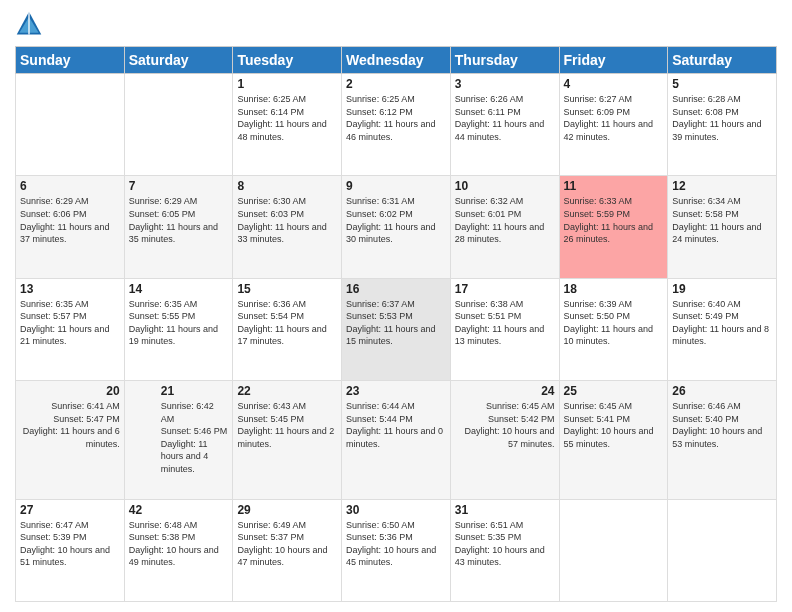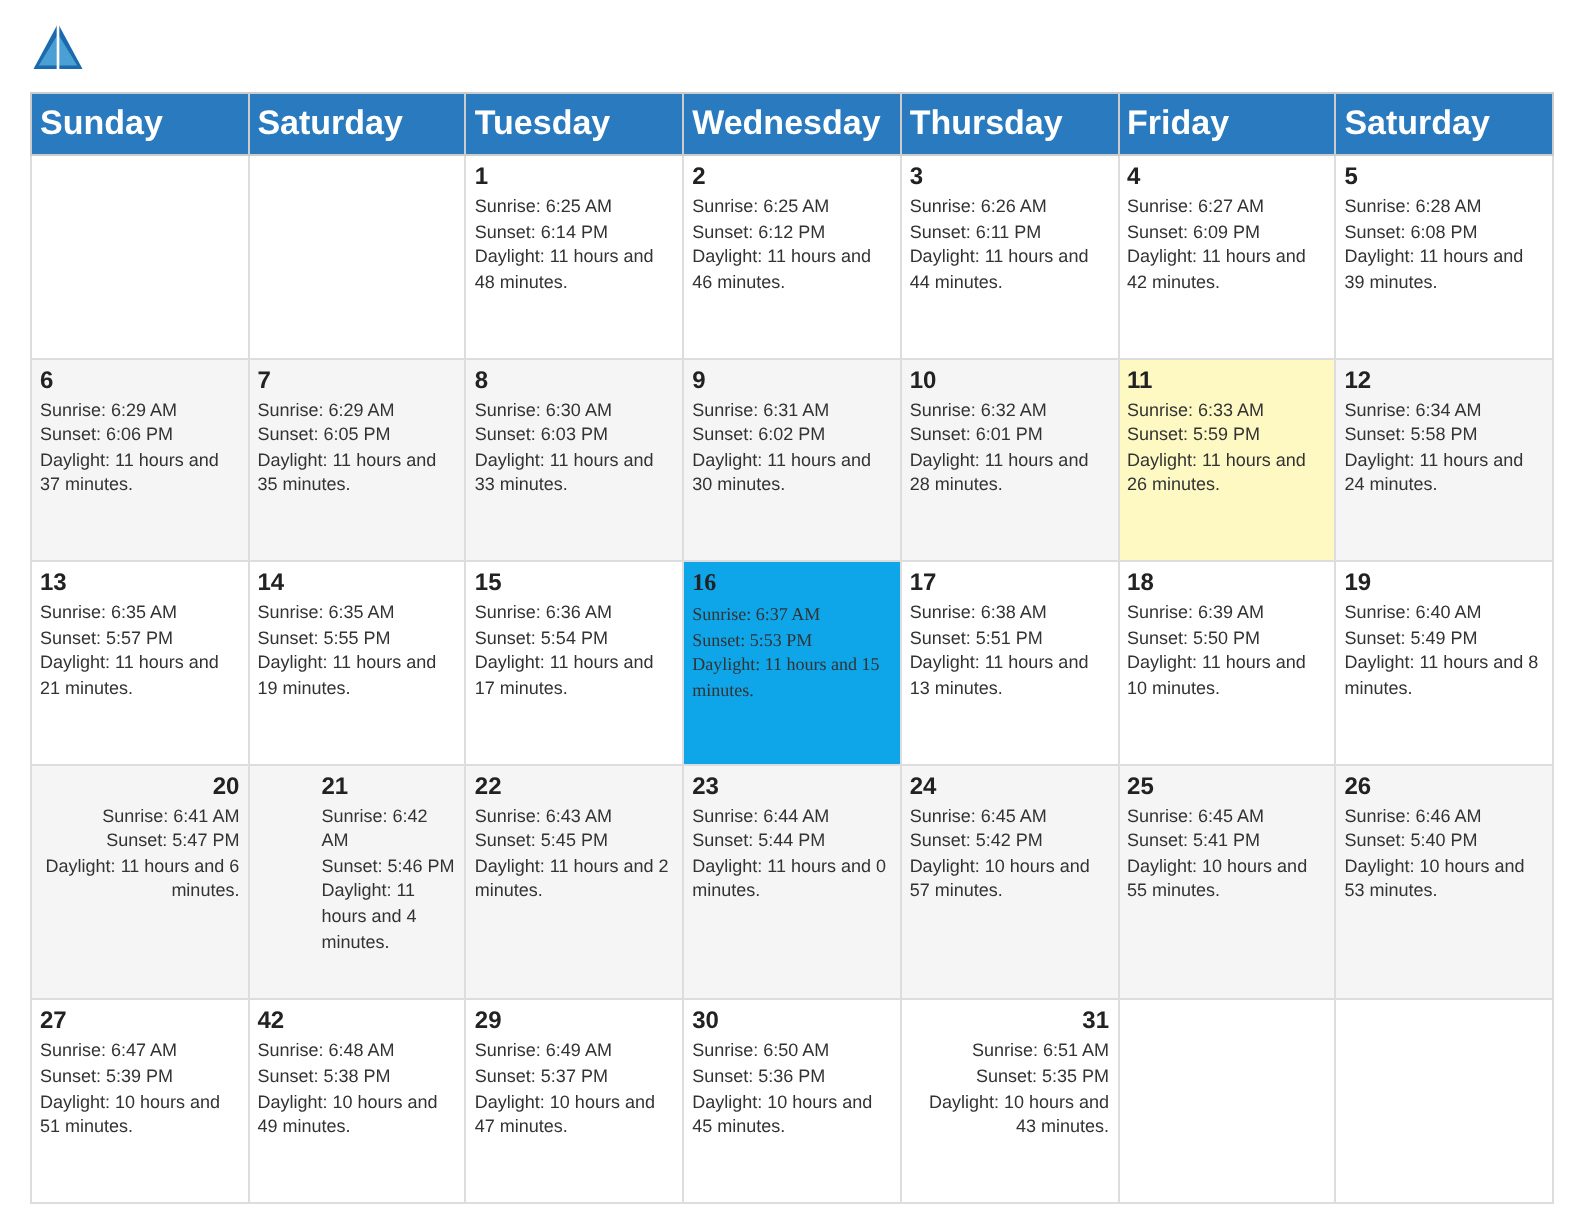--- a/index.html
+++ b/index.html
@@ -46,21 +46,21 @@
     }
     .calendar-table {
       width: 100%;
       border-collapse: collapse;
       flex: 1;
       table-layout: fixed;
     }
     .calendar-table th {
       background-color: #2a7abf;
       color: #fff;
-      font-size: 17px;
+      font-size: 14px;
       font-weight: bold;
       padding: 5px 4px;
       text-align: left;
       border: 1px solid #ccc;
     }
     .calendar-table td {
       border: 1px solid #ddd;
       vertical-align: top;
       padding: 3px 4px;
       font-size: 9.5px;
@@ -160,21 +160,21 @@
             <div class="cell-info">Sunrise: 6:30 AM<br>Sunset: 6:03 PM<br>Daylight: 11 hours and 33 minutes.</div>
           </td>
           <td style="background-color: rgb(245, 245, 245);">
             <span class="day-number">9</span>
             <div class="cell-info">Sunrise: 6:31 AM<br>Sunset: 6:02 PM<br>Daylight: 11 hours and 30 minutes.</div>
           </td>
           <td style="background-color: rgb(245, 245, 245);">
             <span class="day-number">10</span>
             <div class="cell-info">Sunrise: 6:32 AM<br>Sunset: 6:01 PM<br>Daylight: 11 hours and 28 minutes.</div>
           </td>
-          <td style="background-color: #fef9c3;">
+          <td style="background-color: #fca5a5;">
             <span class="day-number">11</span>
             <div class="cell-info">Sunrise: 6:33 AM<br>Sunset: 5:59 PM<br>Daylight: 11 hours and 26 minutes.</div>
           </td>
           <td style="background-color: rgb(245, 245, 245);">
             <span class="day-number">12</span>
             <div class="cell-info">Sunrise: 6:34 AM<br>Sunset: 5:58 PM<br>Daylight: 11 hours and 24 minutes.</div>
           </td>
         </tr>
         <tr>
           <td style="background-color: rgb(255, 255, 255);">
@@ -182,21 +182,21 @@
             <div class="cell-info">Sunrise: 6:35 AM<br>Sunset: 5:57 PM<br>Daylight: 11 hours and 21 minutes.</div>
           </td>
           <td style="background-color: rgb(255, 255, 255);">
             <span class="day-number">14</span>
             <div class="cell-info">Sunrise: 6:35 AM<br>Sunset: 5:55 PM<br>Daylight: 11 hours and 19 minutes.</div>
           </td>
           <td style="background-color: rgb(255, 255, 255);">
             <span class="day-number">15</span>
             <div class="cell-info">Sunrise: 6:36 AM<br>Sunset: 5:54 PM<br>Daylight: 11 hours and 17 minutes.</div>
           </td>
-          <td style="background-color: #0ea5e9; font-family: Liberation Serif, serif;">
+          <td style="background-color: #e5e5e5;">
             <span class="day-number">16</span>
             <div class="cell-info">Sunrise: 6:37 AM<br>Sunset: 5:53 PM<br>Daylight: 11 hours and 15 minutes.</div>
           </td>
           <td style="background-color: rgb(255, 255, 255);">
             <span class="day-number">17</span>
             <div class="cell-info">Sunrise: 6:38 AM<br>Sunset: 5:51 PM<br>Daylight: 11 hours and 13 minutes.</div>
           </td>
           <td style="background-color: rgb(255, 255, 255); margin-left: 20px;">
             <span class="day-number">18</span>
             <div class="cell-info">Sunrise: 6:39 AM<br>Sunset: 5:50 PM<br>Daylight: 11 hours and 10 minutes.</div>
@@ -216,21 +216,21 @@
             <div class="cell-info">Sunrise: 6:42 AM<br>Sunset: 5:46 PM<br>Daylight: 11 hours and 4 minutes.</div>
           </td>
           <td style="background-color: rgb(245, 245, 245);">
             <span class="day-number">22</span>
             <div class="cell-info">Sunrise: 6:43 AM<br>Sunset: 5:45 PM<br>Daylight: 11 hours and 2 minutes.</div>
           </td>
           <td style="background-color: rgb(245, 245, 245);">
             <span class="day-number">23</span>
             <div class="cell-info">Sunrise: 6:44 AM<br>Sunset: 5:44 PM<br>Daylight: 11 hours and 0 minutes.</div>
           </td>
-          <td style="background-color: rgb(245, 245, 245);">
+          <td style="background-color: rgb(245, 245, 245); text-align: right;">
             <span class="day-number">24</span>
             <div class="cell-info">Sunrise: 6:45 AM<br>Sunset: 5:42 PM<br>Daylight: 10 hours and 57 minutes.</div>
           </td>
           <td style="background-color: rgb(245, 245, 245);">
             <span class="day-number">25</span>
             <div class="cell-info">Sunrise: 6:45 AM<br>Sunset: 5:41 PM<br>Daylight: 10 hours and 55 minutes.</div>
           </td>
           <td style="background-color: rgb(245, 245, 245);">
             <span class="day-number">26</span>
             <div class="cell-info">Sunrise: 6:46 AM<br>Sunset: 5:40 PM<br>Daylight: 10 hours and 53 minutes.</div>
@@ -246,21 +246,21 @@
             <div class="cell-info">Sunrise: 6:48 AM<br>Sunset: 5:38 PM<br>Daylight: 10 hours and 49 minutes.</div>
           </td>
           <td style="background-color: rgb(255, 255, 255);">
             <span class="day-number">29</span>
             <div class="cell-info">Sunrise: 6:49 AM<br>Sunset: 5:37 PM<br>Daylight: 10 hours and 47 minutes.</div>
           </td>
           <td style="background-color: rgb(255, 255, 255);">
             <span class="day-number">30</span>
             <div class="cell-info">Sunrise: 6:50 AM<br>Sunset: 5:36 PM<br>Daylight: 10 hours and 45 minutes.</div>
           </td>
-          <td style="background-color: rgb(255, 255, 255); text-align: right;">
+          <td style="background-color: rgb(255, 255, 255);">
             <span class="day-number">31</span>
             <div class="cell-info">Sunrise: 6:51 AM<br>Sunset: 5:35 PM<br>Daylight: 10 hours and 43 minutes.</div>
           </td>
           <td class="empty-cell"></td>
           <td class="empty-cell"></td>
         </tr>
       </tbody>
   </table>
 </div>
 

